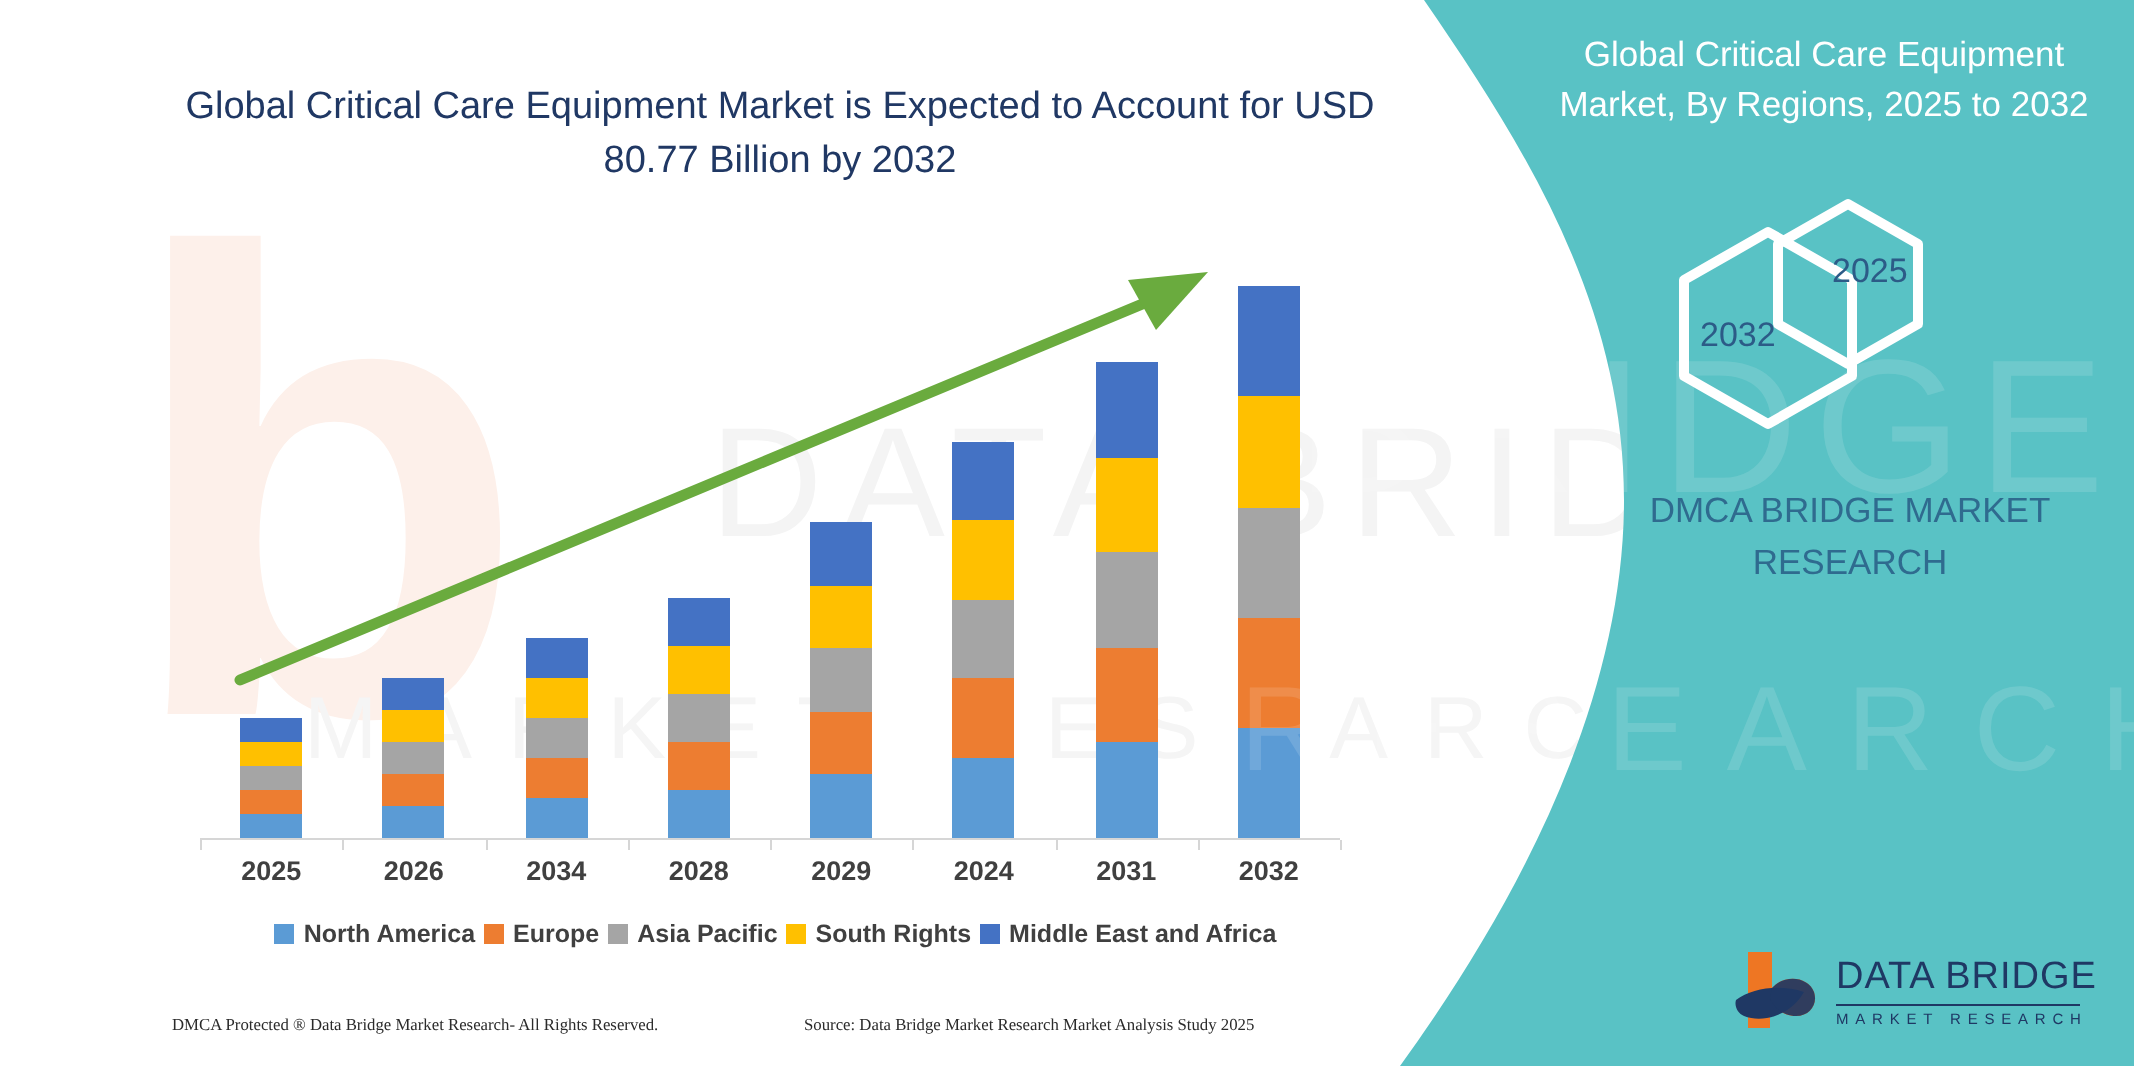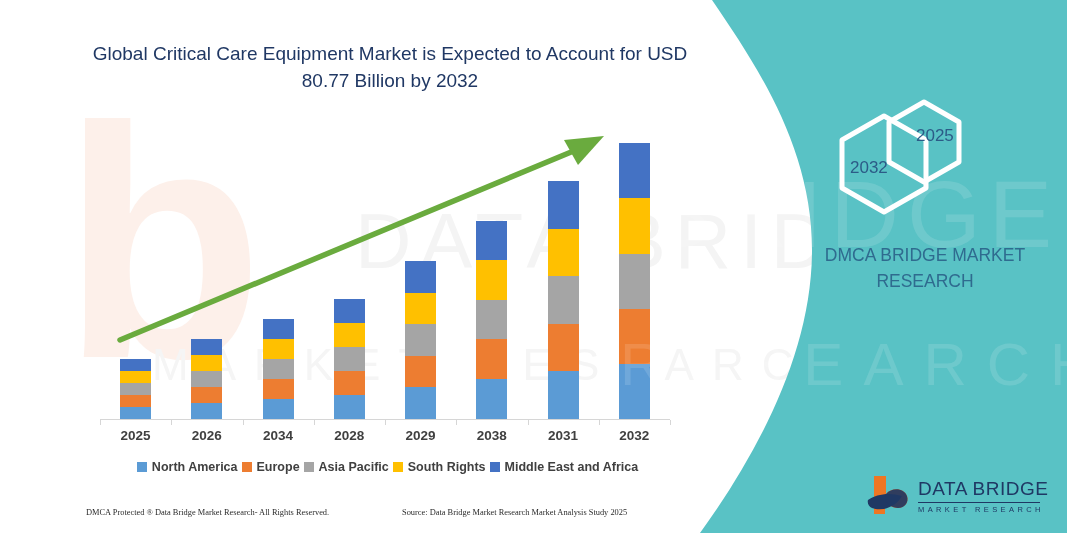--- a/index.html
+++ b/index.html
@@ -359,21 +359,21 @@
         <div class="tick" style="left: 570px;"></div>
       </div>
   </div>
 
   <div class="x-labels" id="x-labels">
       <div class="x-label" style="left: 0.625px;">2025</div>
       <div class="x-label" style="left: 71.875px;">2026</div>
       <div class="x-label" style="left: 143.125px;">2034</div>
       <div class="x-label" style="left: 214.375px;">2028</div>
       <div class="x-label" style="left: 285.625px;">2029</div>
-      <div class="x-label" style="left: 356.875px;">2038</div>
+      <div class="x-label" style="left: 356.875px;">2024</div>
       <div class="x-label" style="left: 428.125px;">2031</div>
       <div class="x-label" style="left: 499.375px;">2032</div>
     </div>
 
   <div class="legend" id="legend">
       <div class="legend-item">
         <span class="legend-swatch" style="background: rgb(91, 155, 213);"></span>
         <span class="legend-label">North America</span>
       </div>
       <div class="legend-item">
@@ -401,20 +401,21 @@
 
   <div class="teal-panel">
     <svg width="1067" height="533" viewBox="0 0 1067 533">
       <path d="M 712,0 C 760,70 812,150 812,250 C 812,350 760,450 700,533 L 1067,533 L 1067,0 Z" fill="#59c2c5"></path>
     </svg>
   </div>
 
   <div class="panel-wm panel-wm-1">BRIDGE</div>
   <div class="panel-wm panel-wm-2">RESEARCH</div>
 
+  <div class="panel-title">Global Critical Care Equipment Market, By Regions, 2025 to 2032</div>
 
   <div class="hexes">
     <svg width="210" height="125" viewBox="0 0 210 125">
       <polygon points="104,6 139,26 139,66 104,86 69,66 69,26" fill="none" stroke="#ffffff" stroke-width="5" stroke-linejoin="round"></polygon>
       <polygon points="42,32 84,56 84,104 42,128 0,104 0,56" fill="none" stroke="#ffffff" stroke-width="5" stroke-linejoin="round" transform="translate(22,-12)"></polygon>
     </svg>
     <div class="hex-label hex-label-2025">2025</div>
     <div class="hex-label hex-label-2032">2032</div>
   </div>
 

